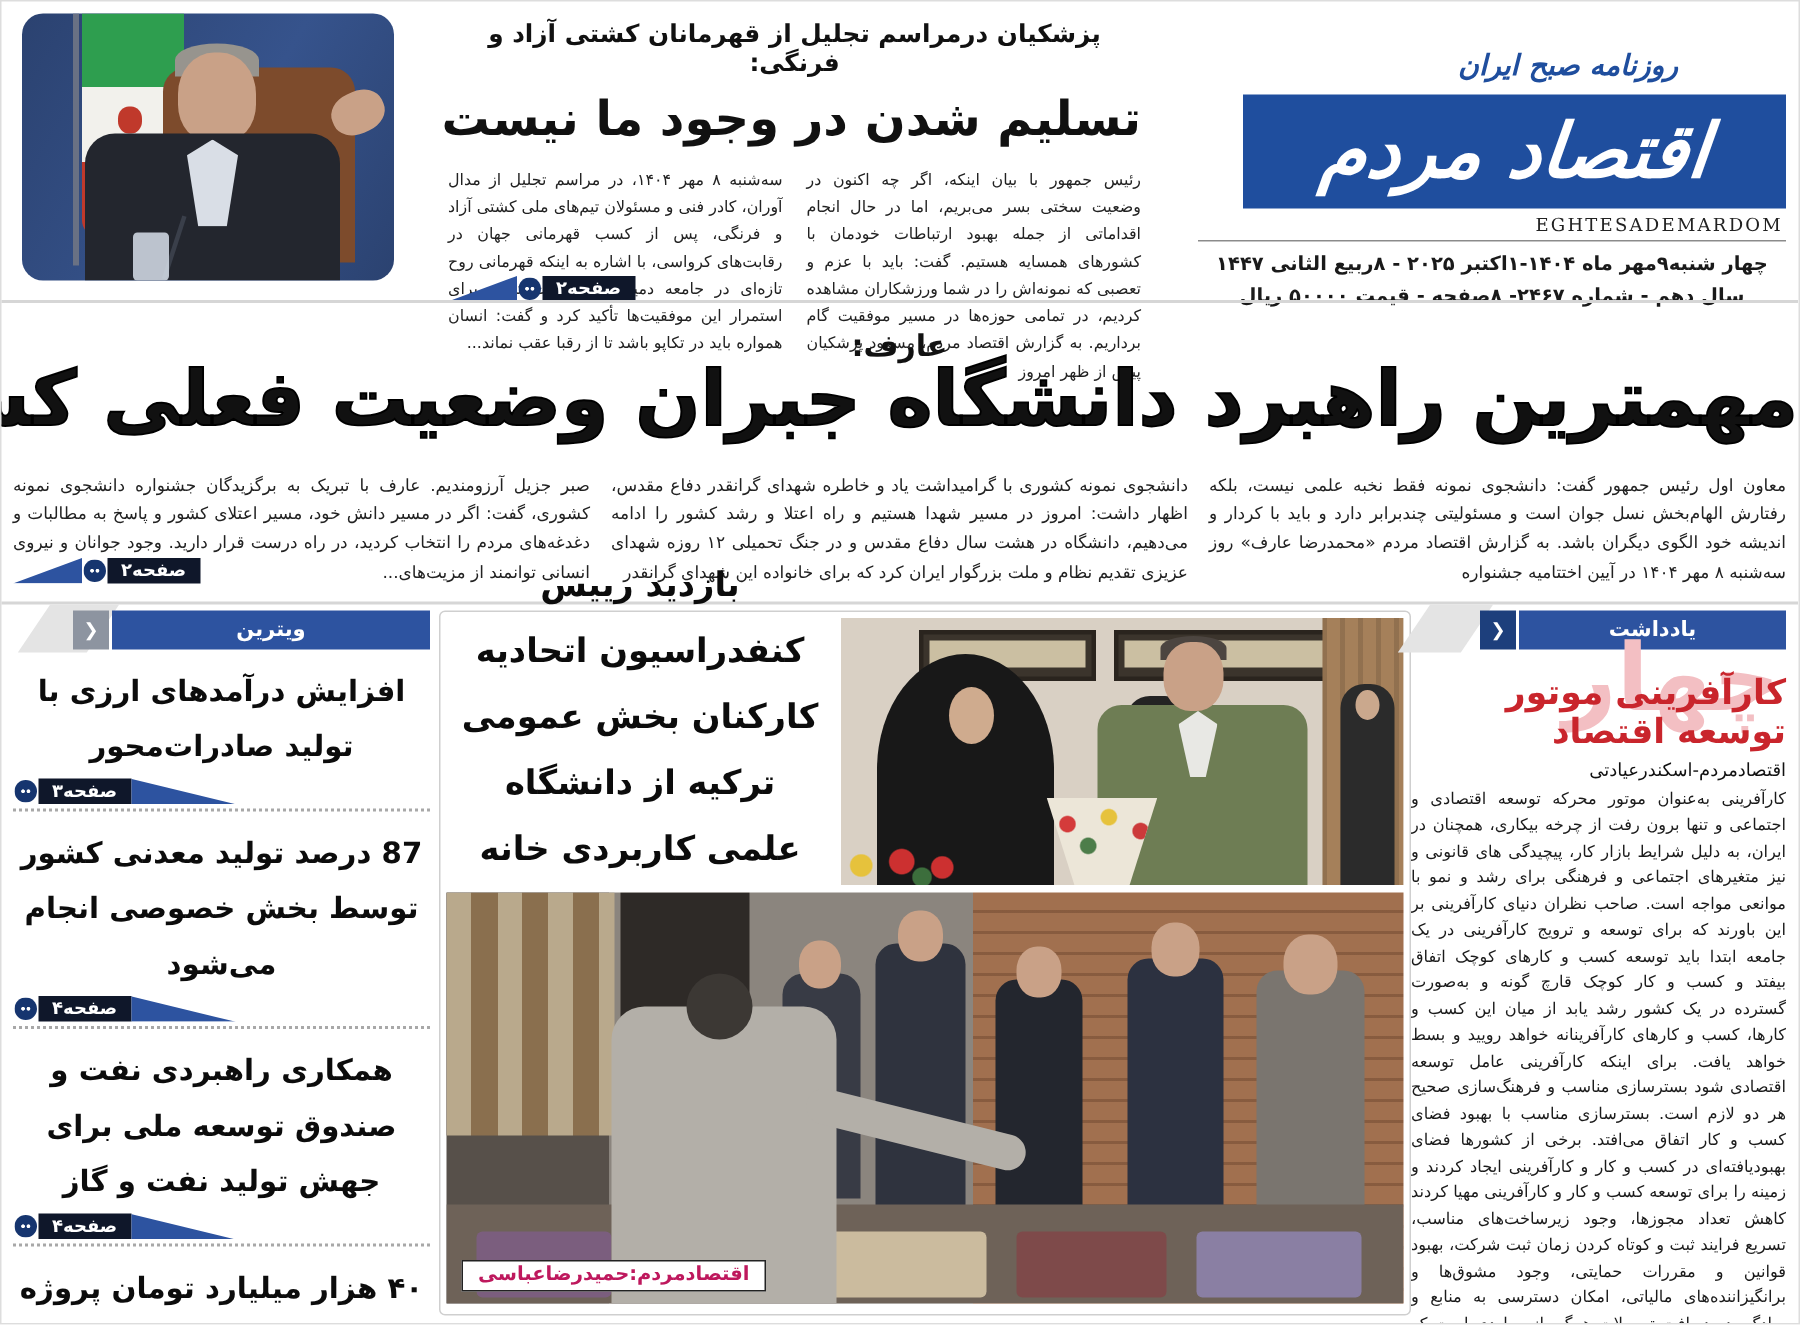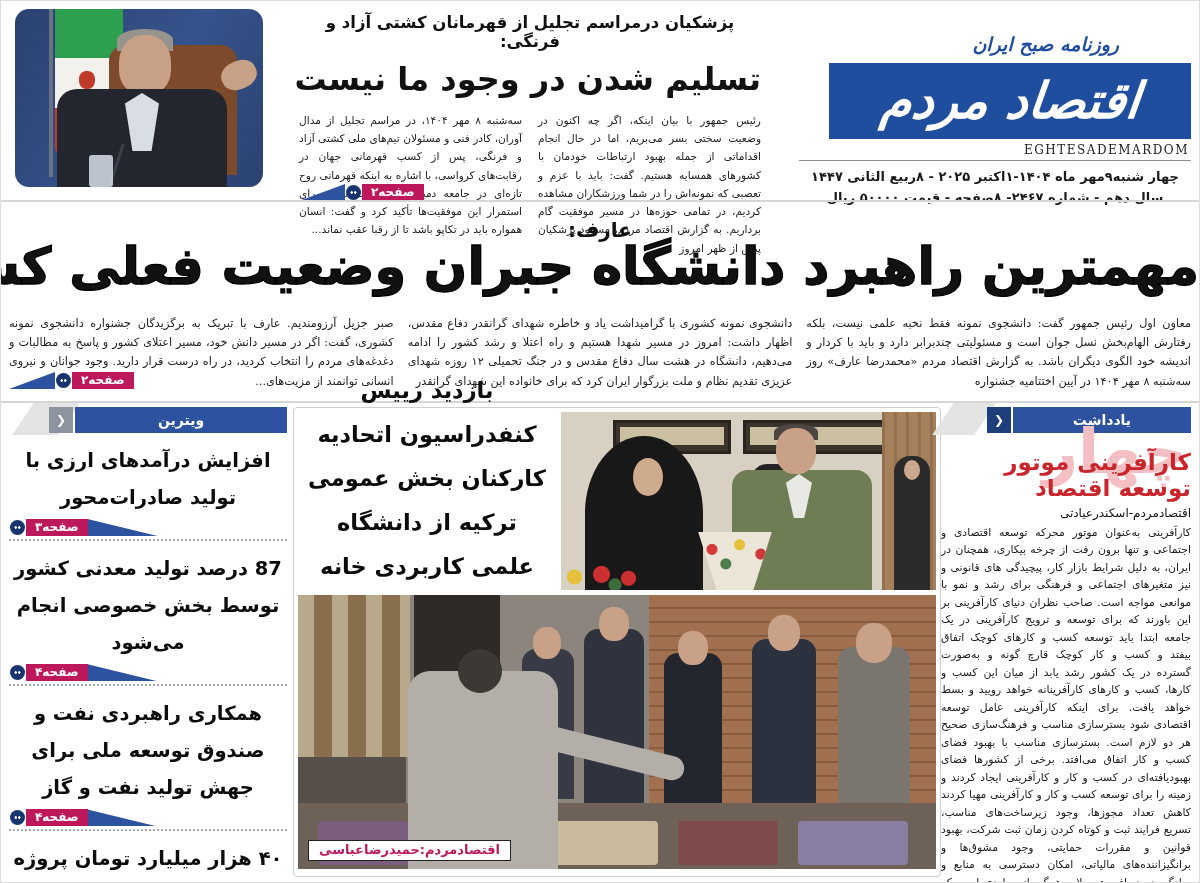--- a/index.html
+++ b/index.html
@@ -20,21 +20,21 @@
   .ts-headline{text-align:center;font-weight:bold;font-size:32px;margin-top:9px;white-space:nowrap;}
   .ts-body{margin-top:13px;display:flex;gap:16px;}
   .ts-body>div{flex:1;font-size:10.6px;line-height:1.72;text-align:justify;color:#222;}
   
   .page-tag{display:flex;align-items:flex-end;height:17px;direction:ltr;}
   .pt-tail-l{width:46px;height:17px;background:#2d53a0;clip-path:polygon(0 100%,100% 0,100% 100%);}
   .pt-tail-r{width:70px;height:17px;background:#2d53a0;clip-path:polygon(0 0,100% 100%,0 100%);}
   .pt-badge{width:15px;height:15px;border-radius:50%;margin:0 1px 1px;flex:0 0 auto;
     background:radial-gradient(circle at 38% 50%,#fff 0 1px,transparent 1.5px),
                radial-gradient(circle at 62% 50%,#fff 0 1px,transparent 1.5px),#16356f;}
-  .pt-label{background:#be185d;color:#fff;font-weight:bold;font-size:12px;line-height:17px;padding:0 9px;white-space:nowrap;}
+  .pt-label{background:#0f172a;color:#fff;font-weight:bold;font-size:12px;line-height:17px;padding:0 9px;white-space:nowrap;}
   .tag-abs-top{position:absolute;left:0;bottom:-6px;}
   
   .photoA{position:absolute;top:8px;left:14px;width:248px;height:178px;border-radius:14px;overflow:hidden;
     background:linear-gradient(120deg,#2b4270 0%,#36538c 55%,#2b4270 100%);}
   .pa-pole{position:absolute;left:34px;top:0;width:4px;height:168px;background:#697184;}
   .pa-flag{position:absolute;left:40px;top:0;width:68px;height:148px;border-radius:0 0 10px 10px;
     background:linear-gradient(#2e9e4f 0 33%,#f2f1ec 33% 67%,#c0392b 67% 100%);}
   .pa-emblem{position:absolute;left:64px;top:62px;width:16px;height:18px;background:#c0392b;border-radius:45%;}
   .pa-chair{position:absolute;right:26px;top:36px;width:128px;height:130px;background:#7d4b2c;border-radius:16px 16px 0 0;}
   .pa-head{position:absolute;right:92px;top:26px;width:52px;height:60px;background:#c9a187;border-radius:46% 46% 42% 42%;}

